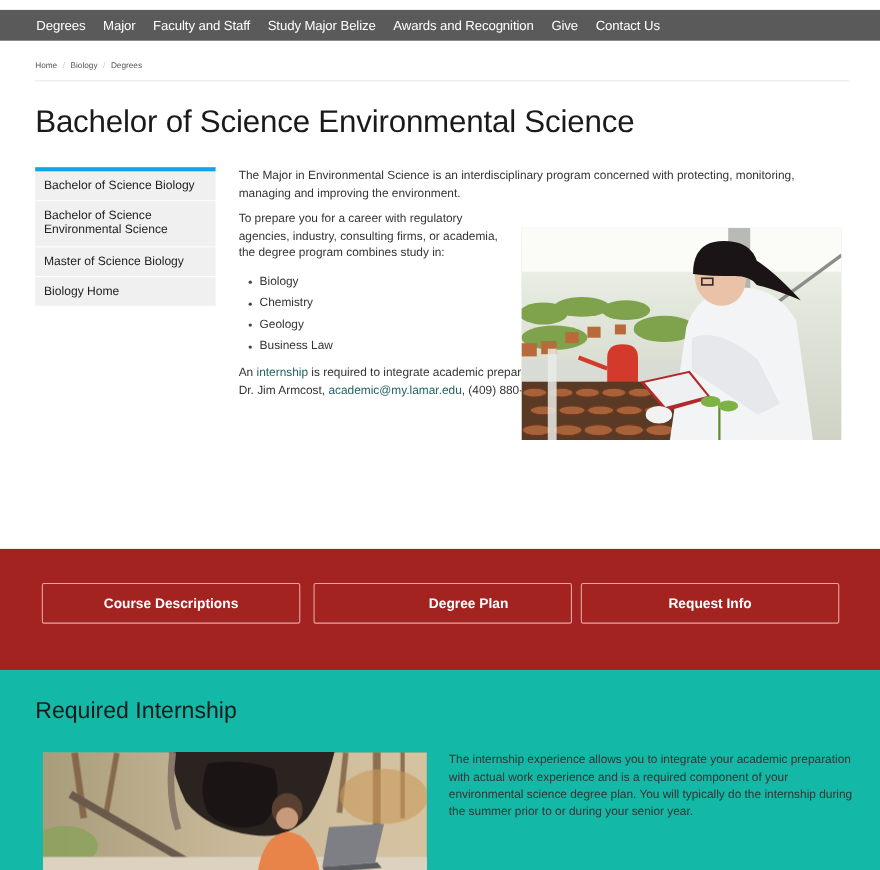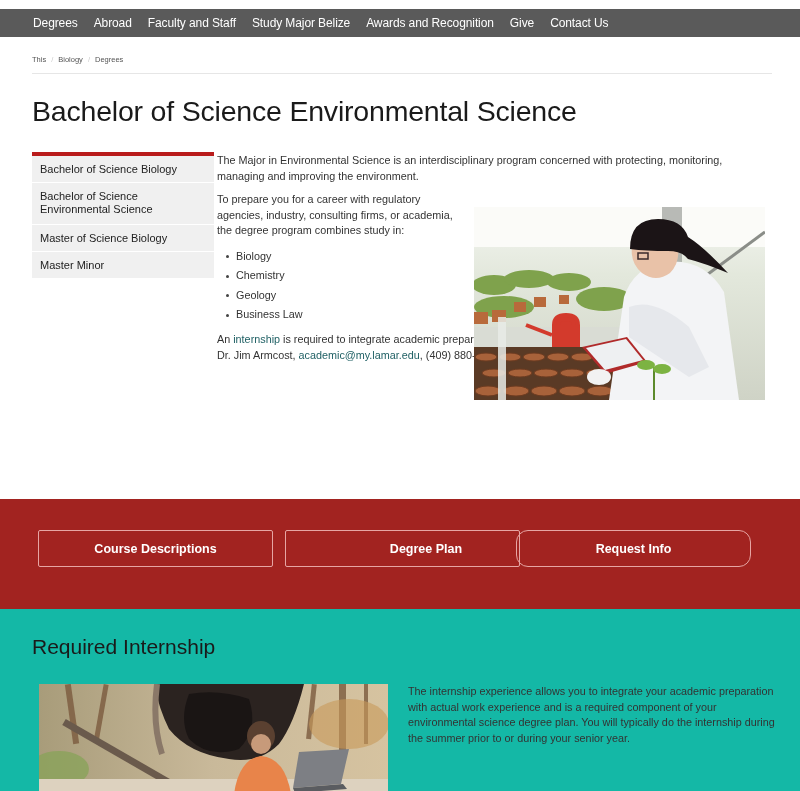--- a/index.html
+++ b/index.html
@@ -9,21 +9,21 @@
     .topnav { position: absolute; left: 0; top: 9px; width: 800px; height: 28px; background: #5a5a5a; display: flex; align-items: center; padding-left: 33px; }
     .topnav a { color: #fff; font-size: 12px; margin-right: 16px; text-decoration: none; white-space: nowrap; letter-spacing: -0.1px; }
 
     .breadcrumb { position: absolute; left: 32px; top: 55px; font-size: 7.5px; color: #555; display: flex; align-items: center; }
     .breadcrumb a { color: #555; text-decoration: none; }
     .breadcrumb .sep { color: #ccc; margin: 0 5px; }
     .bc-rule { position: absolute; left: 32px; top: 73px; width: 740px; height: 1px; background: #e6e6e6; }
 
     .page-title { position: absolute; left: 32px; top: 95px; font-size: 28.5px; color: #1a1a1a; font-weight: normal; letter-spacing: -0.2px; white-space: nowrap; }
 
-    .sidenav { position: absolute; left: 32px; top: 152px; width: 182px; border-top: 4px solid #b91c1c; }
+    .sidenav { position: absolute; left: 32px; top: 152px; width: 164px; border-top: 4px solid #0ea5e9; }
     .sidenav a { display: block; background: #f0f0f0; color: #222; font-size: 11px; line-height: 13px; padding: 7px 8px 6px 8px; border-bottom: 1px solid #fff; text-decoration: none; }
     .sidenav a.two { padding-top: 7px; padding-bottom: 8px; }
 
     .content { position: absolute; left: 217px; top: 153px; width: 545px; font-size: 10.8px; line-height: 15.6px; color: #333; }
     .content p { margin-bottom: 8px; }
     .narrow { width: 240px; }
     .content ul { list-style: none; margin: 2px 0 7px 9px; }
     .content li { line-height: 19.5px; padding-left: 10px; position: relative; }
     .content li::before { content: ""; position: absolute; left: 0; top: 8.5px; width: 3px; height: 3px; border-radius: 50%; background: #444; }
     .content a { color: #1e5f63; font-weight: normal; text-decoration: none; }
@@ -37,44 +37,44 @@
     .intern h2 { position: absolute; left: 32px; top: 26px; font-size: 21px; font-weight: normal; color: #1a1a1a; }
     .photo2 { position: absolute; left: 39px; top: 75px; width: 349px; height: 110px; overflow: hidden; background: #b8a58c; }
     .intern-text { position: absolute; left: 408px; top: 75px; width: 370px; font-size: 10.8px; line-height: 15.6px; color: #333; }
     .intern-text p { margin-bottom: 8px; }
   </style>
 </head>
 <body>
 
 <nav class="topnav">
   <a href="#">Degrees</a>
-  <a href="#">Abroad</a>
+  <a href="#">Major</a>
   <a href="#">Faculty and Staff</a>
   <a href="#">Study Major Belize</a>
   <a href="#">Awards and Recognition</a>
   <a href="#">Give</a>
   <a href="#">Contact Us</a>
 </nav>
 
 <div class="breadcrumb">
-  <a href="#">This</a>
+  <a href="#">Home</a>
   <span class="sep">/</span>
   <a href="#">Biology</a>
   <span class="sep">/</span>
   <a href="#">Degrees</a>
 </div>
 <div class="bc-rule"></div>
 
 <h1 class="page-title">Bachelor of Science Environmental Science</h1>
 
 <aside class="sidenav">
   <a href="#">Bachelor of Science Biology</a>
   <a href="#" class="two">Bachelor of Science Environmental Science</a>
   <a href="#">Master of Science Biology</a>
-  <a href="#">Master Minor</a>
+  <a href="#">Biology Home</a>
 </aside>
 
 <main class="content">
   <p>The Major in Environmental Science is an interdisciplinary program concerned with protecting, monitoring, managing and improving the environment.</p>
   <p class="narrow">To prepare you for a career with regulatory agencies, industry, consulting firms, or academia, the degree program combines study in:</p>
   <ul>
     <li>Biology</li>
     <li>Chemistry</li>
     <li>Geology</li>
     <li>Business Law</li>
@@ -151,21 +151,21 @@
     <ellipse cx="172" cy="158" rx="9" ry="5" fill="#7cb342"></ellipse>
     <ellipse cx="188" cy="162" rx="9" ry="5" fill="#7cb342"></ellipse>
 
     <ellipse cx="125" cy="170" rx="12" ry="8" fill="#f2f2f2"></ellipse>
   </svg>
 </div>
 
 <section class="cta">
   <button class="cta-btn" style="left:38px;">Course Descriptions</button>
   <button class="cta-btn" style="left:285px;padding-left:47px;">Degree Plan</button>
-  <button class="cta-btn" style="left:516px;border-radius:12px;">Request Info</button>
+  <button class="cta-btn" style="left:528px;">Request Info</button>
 </section>
 
 <section class="intern">
   <h2>Required Internship</h2>
   <div class="photo2" title="Student working on a laptop in a burned forest field site">
     <svg width="349" height="110" viewBox="0 0 349 110" xmlns="http://www.w3.org/2000/svg">
       <defs>
         <linearGradient id="bg2" x1="0" y1="0" x2="1" y2="0">
           <stop offset="0" stop-color="#a89c7a"></stop>
           <stop offset="0.5" stop-color="#c9b99a"></stop>

